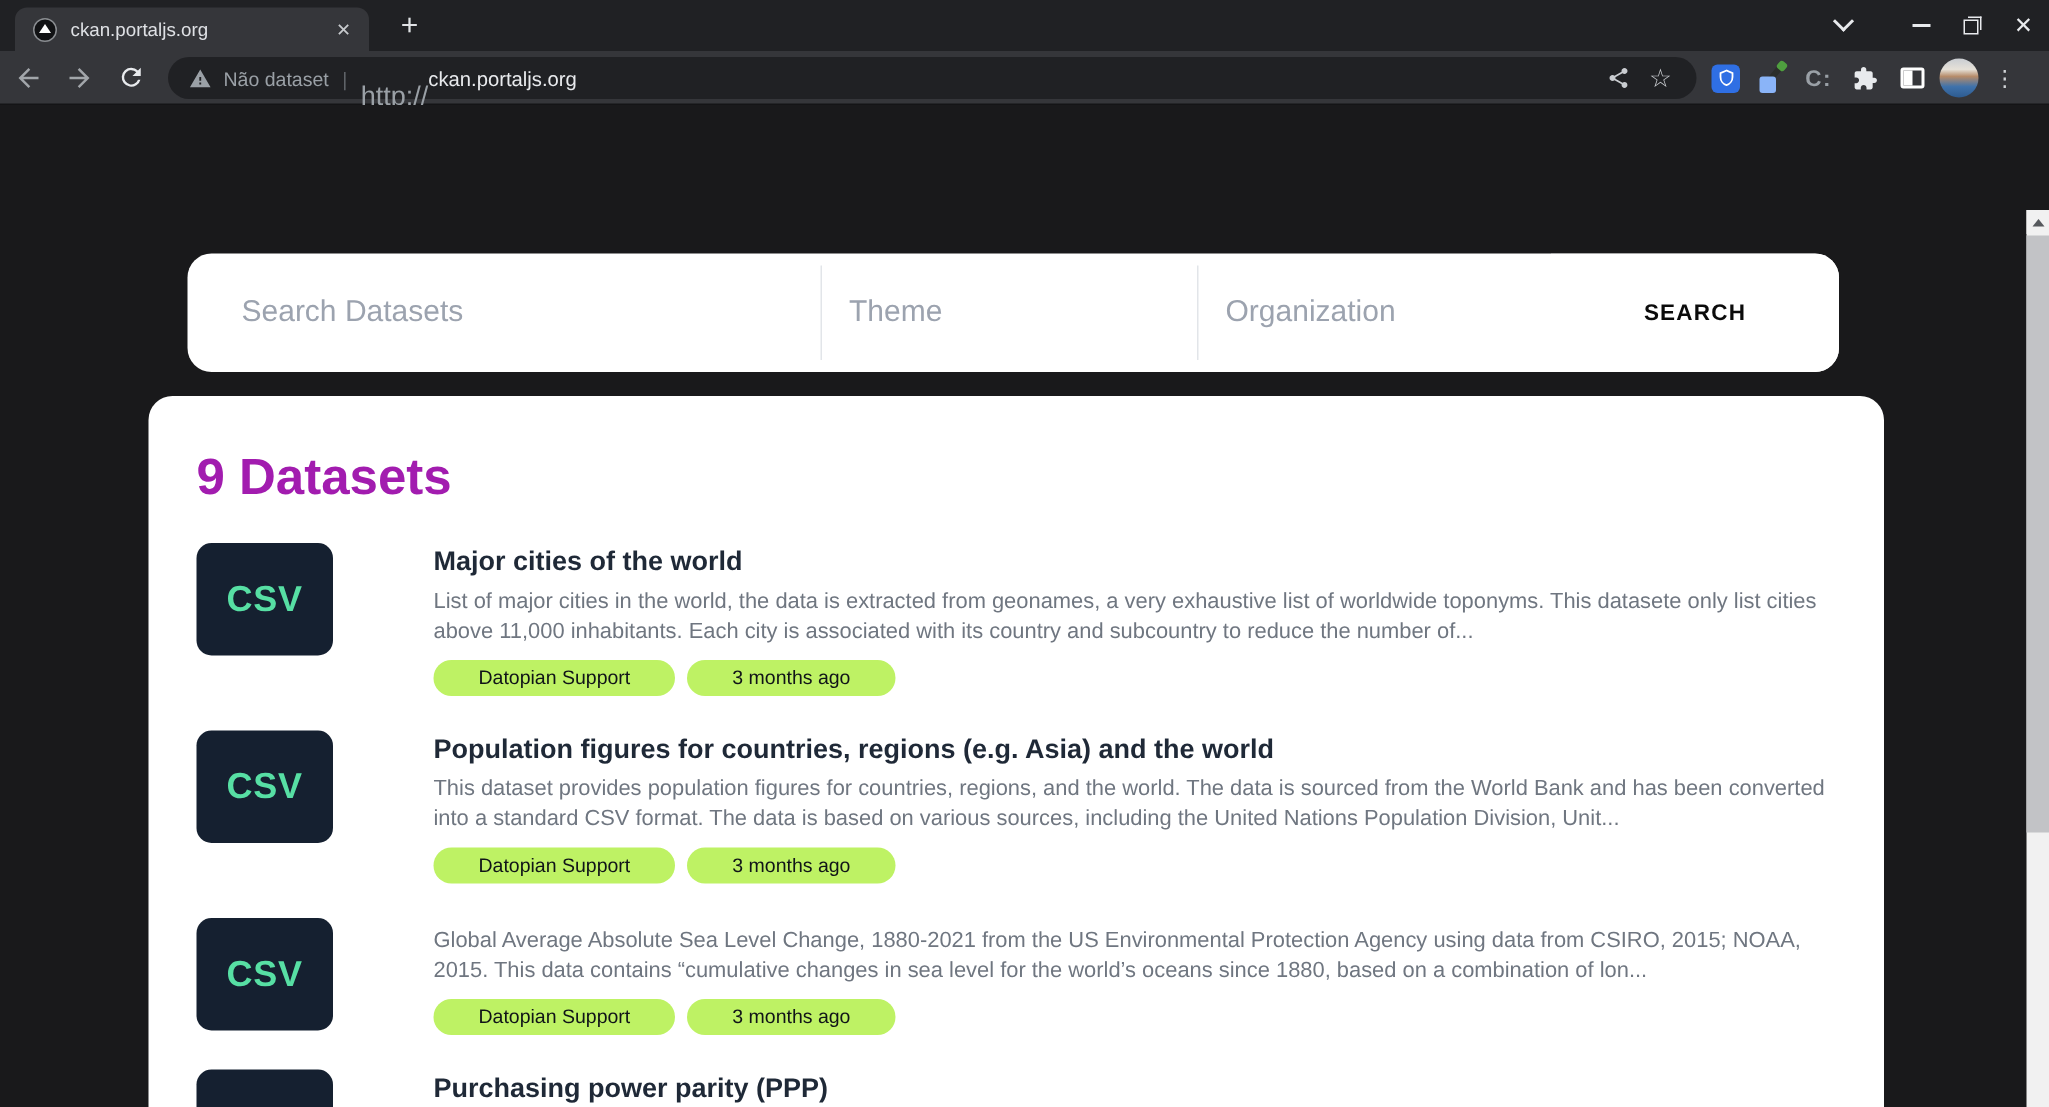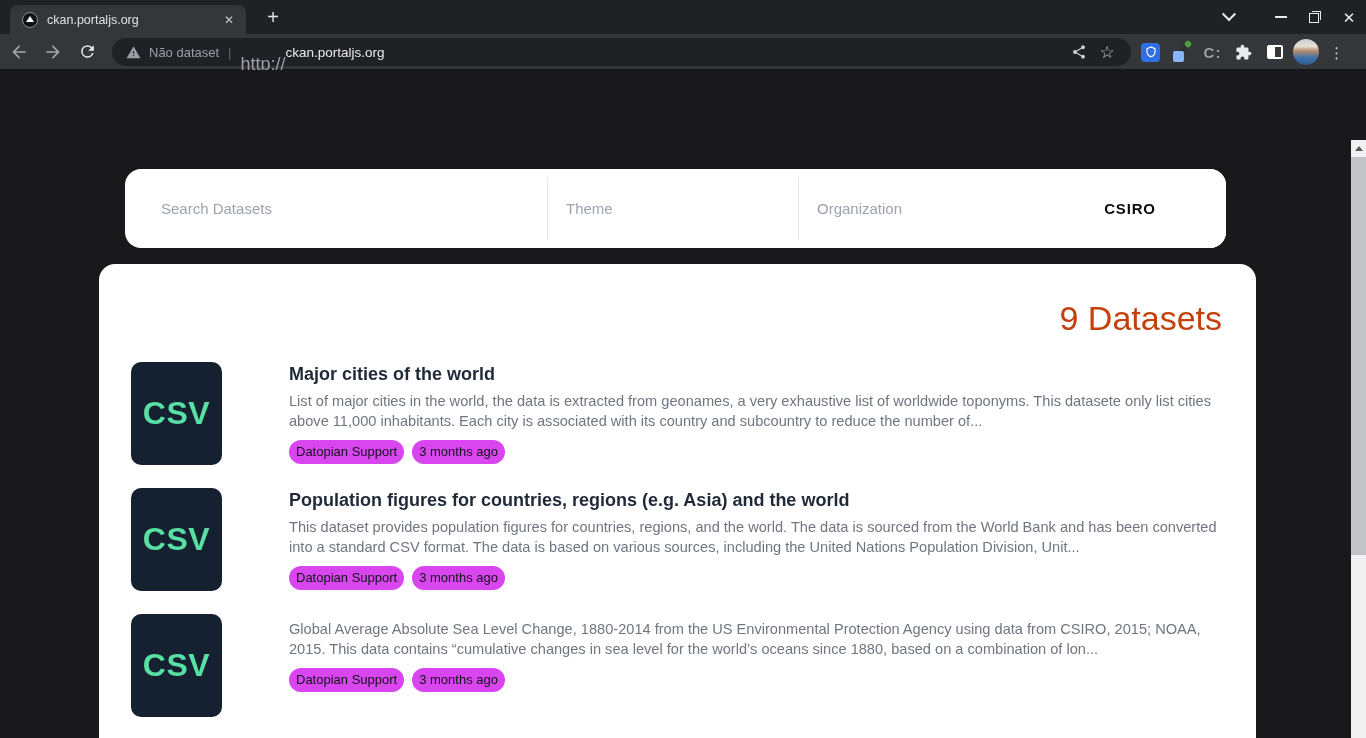--- a/index.html
+++ b/index.html
@@ -60,44 +60,44 @@
   .avatar { width:26px; height:26px; border-radius:50%;
             background:linear-gradient(180deg,#c9cdd2 0%,#e6e1d8 28%,#b68c6a 46%,#3f72ab 72%,#2d5b90 100%); }
   .kebab { color:#d0d3d6; font-size:15px; letter-spacing:0; line-height:5px; }
 
   
   .page { position:absolute; top:70px; left:0; width:1366px; height:668px; background:#19191b; overflow:hidden; }
 
   .search-card { position:absolute; left:125px; top:99px; width:1101px; height:79px; background:#ffffff;
                  border-radius:16px; display:flex; align-items:stretch; overflow:hidden; }
   .sc-field { display:flex; align-items:center; }
-  .sc-field input { border:none; outline:none; width:100%; font-size:15px; color:#111827;
+  .sc-field input { border:none; outline:none; width:100%; font-size:20px; color:#111827;
                     font-family:"Liberation Sans", sans-serif; }
   .sc-field input::placeholder { color:#9ca3af; }
   .f1 { width:422px; padding-left:36px; }
   .f2 { width:250px; padding-left:18px; }
   .f3 { width:235px; padding-left:18px;align-items:center; }
   .sc-divider { width:1px; background:#e2e5e9; margin:8px 0; }
   .sc-button { flex:1; display:flex; align-items:center; justify-content:center; background:#ffffff; border:none;
                font-size:15px; font-weight:700; letter-spacing:0.8px; color:#0b0b0b; cursor:pointer;
                font-family:"Liberation Sans", sans-serif; }
 
   .datasets-card { position:absolute; left:99px; top:194px; width:1157px; height:900px; background:#ffffff;
                    border-radius:16px; padding:32px 34px 0 32px; }
-  .results-heading { font-size:34px; font-weight:400; color:#c2410c; line-height:44px; margin-bottom:22px;text-align:right; }
+  .results-heading { font-size:34px; font-weight:700; color:#a21caf; line-height:44px; margin-bottom:22px; }
 
   .ds-item { display:flex; margin-bottom:23px; }
-  .ds-icon { flex:none; width:91px; height:103px; background:#152030; border-radius:10px;
+  .ds-icon { flex:none; width:91px; height:75px; background:#152030; border-radius:10px;
              display:flex; align-items:center; justify-content:center;
-             color:#57dfa4; font-size:32px; font-weight:700; letter-spacing:0.5px; cursor:pointer; }
+             color:#57dfa4; font-size:24px; font-weight:700; letter-spacing:0.5px; cursor:pointer; }
   .ds-body { margin-left:67px; flex:1; min-width:0; }
   .ds-title { font-size:18px; font-weight:700; color:#1f2937; line-height:24px; cursor:pointer; }
   .ds-desc { margin-top:5px; font-size:14.6px; color:#6f7680; line-height:20px; }
   .ds-badges { margin-top:9px; display:flex; gap:8px; }
-  .badge { background:#d946ef; color:#101418; font-size:13px; line-height:24px; padding:0 7px;
+  .badge { background:#bef264; color:#101418; font-size:13px; line-height:24px; padding:0 30px;
            border-radius:12px; white-space:nowrap; }
 
   
   .scrollbar { position:absolute; right:0; top:70px; width:15px; height:668px; background:#f1f1f1; }
   .sb-btn { position:absolute; left:0; width:15px; height:16px; background:#f1f1f1;
             display:flex; align-items:center; justify-content:center; }
   .sb-up { top:0; }
   .sb-tri-up { width:0; height:0; border-left:4px solid transparent; border-right:4px solid transparent;
                border-bottom:5px solid #56595d; }
   .sb-thumb { position:absolute; left:0; top:17px; width:15px; height:398px; background:#c2c3c6; }
@@ -210,21 +210,21 @@
         <input type="text" placeholder="Search Datasets" style="">
       </div>
       <div class="sc-divider"></div>
       <div class="sc-field f2">
         <input type="text" placeholder="Theme" style="">
       </div>
       <div class="sc-divider"></div>
       <div class="sc-field f3">
         <input type="text" placeholder="Organization" style="">
       </div>
-      <button class="sc-button">CSIRO</button>
+      <button class="sc-button">SEARCH</button>
     </div>
 
     <div class="datasets-card">
       <div class="results-heading">9 Datasets</div>
 
       <div class="ds-item">
         <div class="ds-icon">CSV</div>
         <div class="ds-body">
           <div class="ds-title">Major cities of the world</div>
           <div class="ds-desc">List of major cities in the world, the data is extracted from geonames, a very exhaustive list of worldwide toponyms. This datasete only list cities above 11,000 inhabitants. Each city is associated with its country and subcountry to reduce the number of...</div>
@@ -243,21 +243,21 @@
           <div class="ds-badges">
             <span class="badge">Datopian Support</span>
             <span class="badge">3 months ago</span>
           </div>
         </div>
       </div>
 
       <div class="ds-item">
         <div class="ds-icon">CSV</div>
         <div class="ds-body">
-          <div class="ds-desc">Global Average Absolute Sea Level Change, 1880-2014 from the US Environmental Protection Agency using data from CSIRO, 2015; NOAA, 2015. This data contains “cumulative changes in sea level for the world’s oceans since 1880, based on a combination of lon...</div>
+          <div class="ds-desc">Global Average Absolute Sea Level Change, 1880-2021 from the US Environmental Protection Agency using data from CSIRO, 2015; NOAA, 2015. This data contains “cumulative changes in sea level for the world’s oceans since 1880, based on a combination of lon...</div>
           <div class="ds-badges">
             <span class="badge">Datopian Support</span>
             <span class="badge">3 months ago</span>
           </div>
         </div>
       </div>
 
       <div class="ds-item">
         <div class="ds-icon">CSV</div>
         <div class="ds-body">

